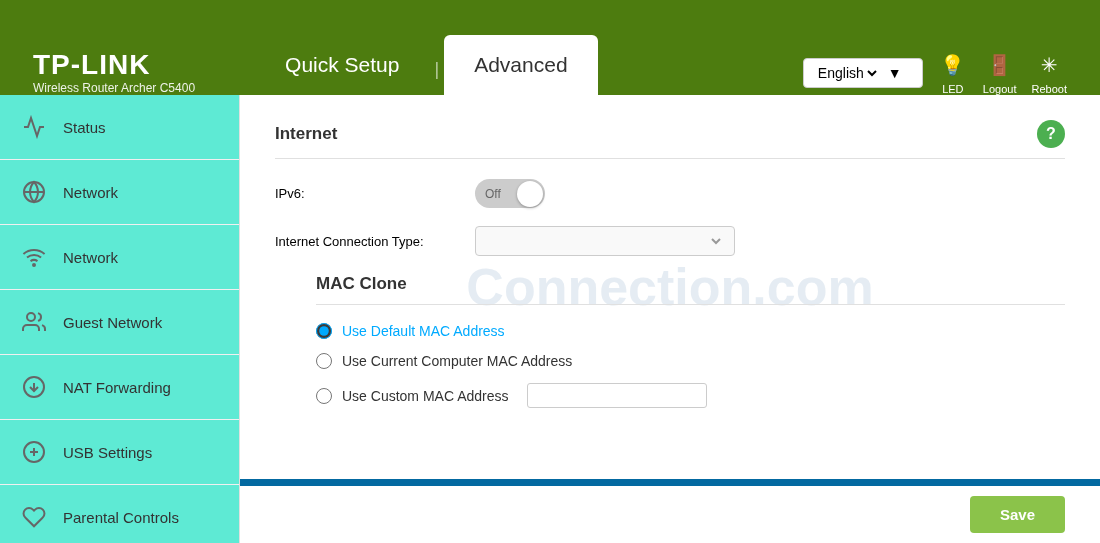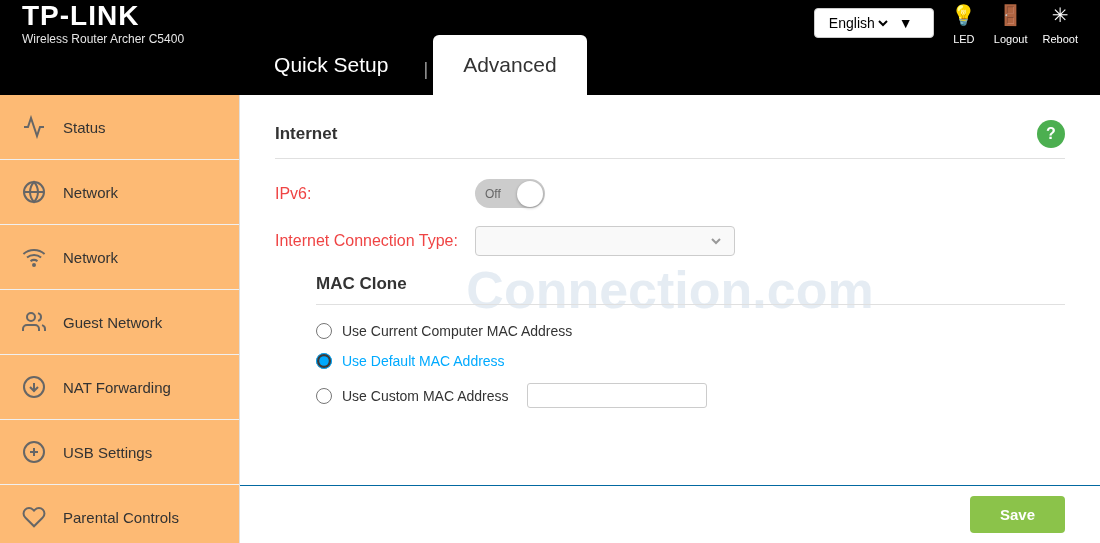--- a/index.html
+++ b/index.html
@@ -1,24 +1,24 @@
 <!DOCTYPE html>
 <html><head>
   <meta charset="utf-8">
   <style>
     * { margin: 0; padding: 0; box-sizing: border-box; }
     body { font-family: Arial, sans-serif; width: 1100px; height: 543px; overflow: hidden; background: #f5f5f5; }
 
     
     .header {
-      background: #000000;
+      background: #4d7c0f;
       height: 95px;
       display: flex;
-      align-items: flex-start;
-      padding: 0 22px;
+      align-items: flex-end;
+      padding: 0 33px;
       position: relative;
     }
     .logo-area {
       display: flex;
       flex-direction: column;
       margin-right: 60px;
     }
     .logo-text {
       font-size: 28px;
       font-weight: 900;
@@ -100,21 +100,21 @@
 
     
     .main-layout {
       display: flex;
       height: 448px;
     }
 
     
     .sidebar {
       width: 240px;
-      background: #fdba74;
+      background: #5eead4;
       border-right: 1px solid #e0e0e0;
       overflow-y: auto;
     }
     .sidebar-item {
       display: flex;
       align-items: center;
       padding: 18px 20px;
       border-bottom: 1px solid #f0f0f0;
       cursor: pointer;
       gap: 15px;
@@ -182,22 +182,22 @@
 
     .form-row {
       display: flex;
       align-items: center;
       margin-bottom: 18px;
       position: relative;
       z-index: 1;
     }
     .form-label {
       width: 200px;
-      font-size: 16px;
-      color: #ef4444;
+      font-size: 13px;
+      color: #000000;
     }
     .toggle-switch {
       display: flex;
       align-items: center;
       background: #ccc;
       border-radius: 20px;
       width: 70px;
       height: 29px;
       cursor: pointer;
       position: relative;
@@ -277,21 +277,21 @@
       font-size: 13px;
       width: 180px;
       margin-left: 8px;
     }
 
     .save-bar {
       display: flex;
       justify-content: flex-end;
       padding: 10px 35px;
       background: white;
-      border-top: 1px solid #0369a1;
+      border-top: 7px solid #0369a1;
     }
     .save-btn {
       background: #8bc34a;
       color: white;
       border: none;
       border-radius: 4px;
       padding: 10px 30px;
       font-size: 15px;
       cursor: pointer;
       font-weight: 600;
@@ -432,26 +432,26 @@
             <option>L2TP</option>
             <option>PPTP</option>
           </select>
         </div>
       </div>
 
       <div style="margin-top:10px; position:relative; z-index:1;margin-left:41px;">
         <div class="section-title2">MAC Clone</div>
 
         <div class="radio-row">
+          <input type="radio" name="mac-option" class="radio-input" checked="" style="">
+          <label class="radio-label active">Use Default MAC Address</label>
+        </div>
+        <div class="radio-row">
           <input type="radio" name="mac-option" class="radio-input" style="">
           <label class="radio-label">Use Current Computer MAC Address</label>
-        </div>
-        <div class="radio-row">
-          <input type="radio" name="mac-option" class="radio-input" checked="" style="">
-          <label class="radio-label active">Use Default MAC Address</label>
         </div>
         <div class="radio-row">
           <input type="radio" name="mac-option" class="radio-input" style="">
           <label class="radio-label">Use Custom MAC Address</label>
           <input type="text" class="mac-input" value="" style="">
         </div>
       </div>
     </div>
 
     <div class="save-bar">

